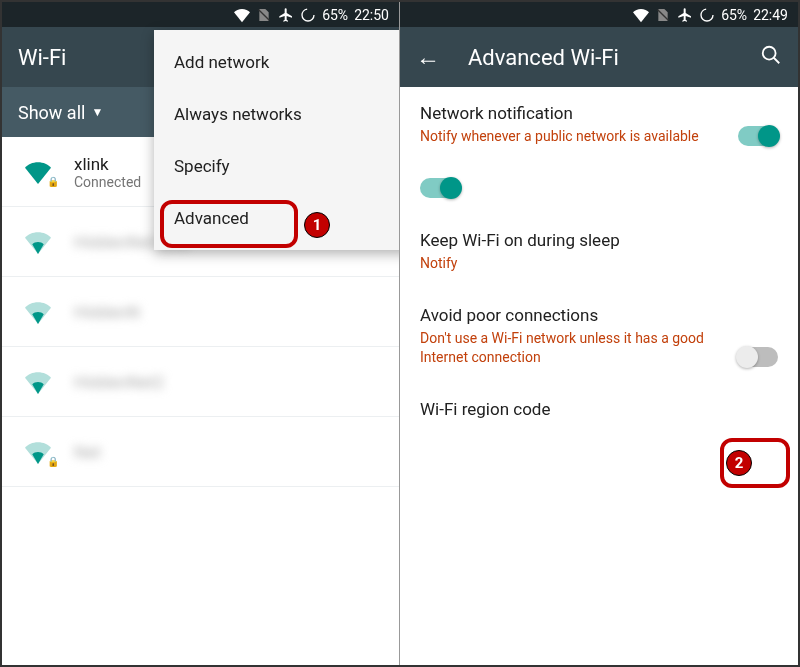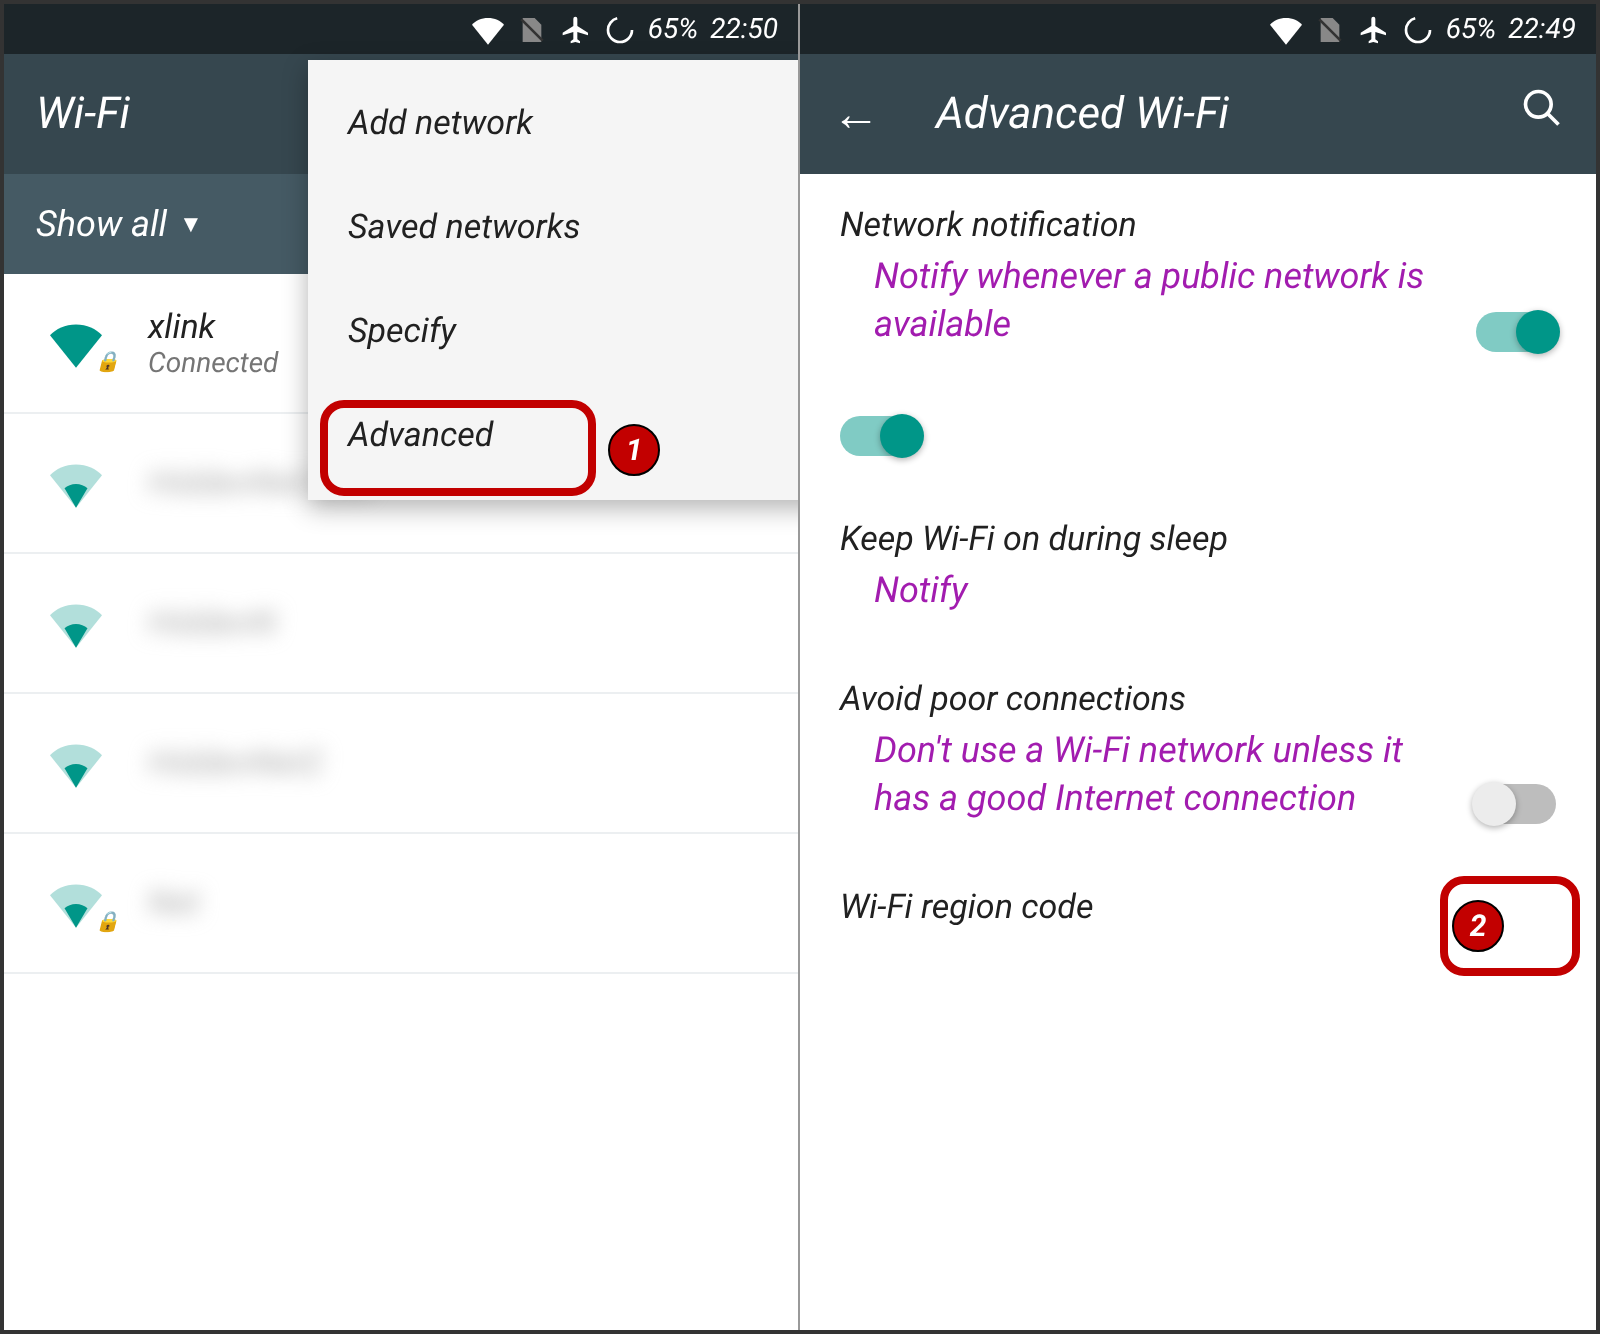--- a/index.html
+++ b/index.html
@@ -1,17 +1,17 @@
 <!DOCTYPE html>
 <html><head>
 <meta charset="utf-8">
 <style>
 * { margin: 0; padding: 0; box-sizing: border-box; font-family: Roboto, Arial, sans-serif; }
 body { background: #fff; width: 800px; height: 667px; overflow: hidden; border: 2px solid #333; display: flex; }
-.screen { width: 398px; height: 663px; position: relative; background: #fff; overflow: hidden; font-style: italic; }
+.screen { width: 398px; height: 663px; position: relative; background: #fff; overflow: hidden; }
 .screen.left { border-right: 1px solid #999; }
 .statusbar { height: 25px; background: #1c2529; color: #fff; display: flex; align-items: center; justify-content: flex-end; padding: 0 10px; gap: 6px; font-size: 14px; }
 .statusbar .sb-icon { width: 16px; height: 16px; display: inline-flex; align-items: center; justify-content: center; }
 .appbar { height: 60px; background: #36474f; color: #fff; display: flex; align-items: center; padding: 0 16px; font-size: 22px; }
 .appbar .back { margin-right: 28px; font-size: 24px; }
 .appbar .title { flex: 1; }
 .appbar .search { font-size: 22px; }
 .filterbar { height: 50px; background: #455a64; color: #fff; display: flex; align-items: center; padding: 0 16px; font-size: 18px; }
 .filterbar .chev { margin-left: 6px; font-size: 12px; }
 .wifi-list { background: #fff; }
@@ -23,21 +23,21 @@
 .wifi-name { font-size: 17px; color: #212121; }
 .wifi-status { font-size: 14px; color: #757575; }
 .blur { filter: blur(5px); color: #aaa; }
 .popup { position: absolute; top: 28px; left: 152px; width: 278px; background: #f5f5f5; box-shadow: 0 4px 12px rgba(0,0,0,0.3); z-index: 10; padding: 6px 0; }
 .popup-item { padding: 16px 20px; font-size: 17px; color: #212121; position: relative; }
 .callout { position: absolute; border: 4px solid #c20000; border-radius: 12px; pointer-events: none; z-index: 20; }
 .callout-badge { position: absolute; width: 26px; height: 26px; background: #c20000; border: 1px solid #000; border-radius: 50%; color: #fff; font-weight: bold; font-size: 15px; display: flex; align-items: center; justify-content: center; z-index: 21; }
 .setting { padding: 16px 20px; display: flex; align-items: flex-end; }
 .setting-text { flex: 1; padding-right: 12px; }
 .setting-title { font-size: 17px; color: #212121; margin-bottom: 4px; }
-.setting-sub { font-size: 18px; color: #a21caf; line-height: 1.35; margin-left: 17px; }
+.setting-sub { font-size: 14px; color: #c2410c; line-height: 1.35; }
 .toggle { width: 40px; height: 20px; border-radius: 10px; position: relative; flex-shrink: 0; }
 .toggle .knob { position: absolute; width: 22px; height: 22px; border-radius: 50%; top: -1px; box-shadow: 0 1px 3px rgba(0,0,0,0.3); }
 .toggle.on { background: #80cbc4; }
 .toggle.on .knob { background: #009688; right: -2px; }
 .toggle.off { background: #bdbdbd; }
 .toggle.off .knob { background: #ececec; left: -2px; }
 </style>
 </head>
 <body>
 
@@ -132,21 +132,21 @@
           <span class="lock">🔒</span>
         </div>
       <div class="wifi-text">
           <div class="wifi-name blur">Net</div>
         </div>
     </div>
   </div>
 
   <div class="popup">
     <div class="popup-item">Add network</div>
-    <div class="popup-item">Saved networks</div>
+    <div class="popup-item">Always networks</div>
     <div class="popup-item">Specify</div>
     <div class="popup-item">Advanced</div>
   </div>
 
   <div class="callout" style="top:198px; left:158px; width:138px; height:48px;"></div>
   <div class="callout-badge" style="top:210px; left:302px;">1</div>
 </div>
 
 <div class="screen">
   <div class="statusbar">

